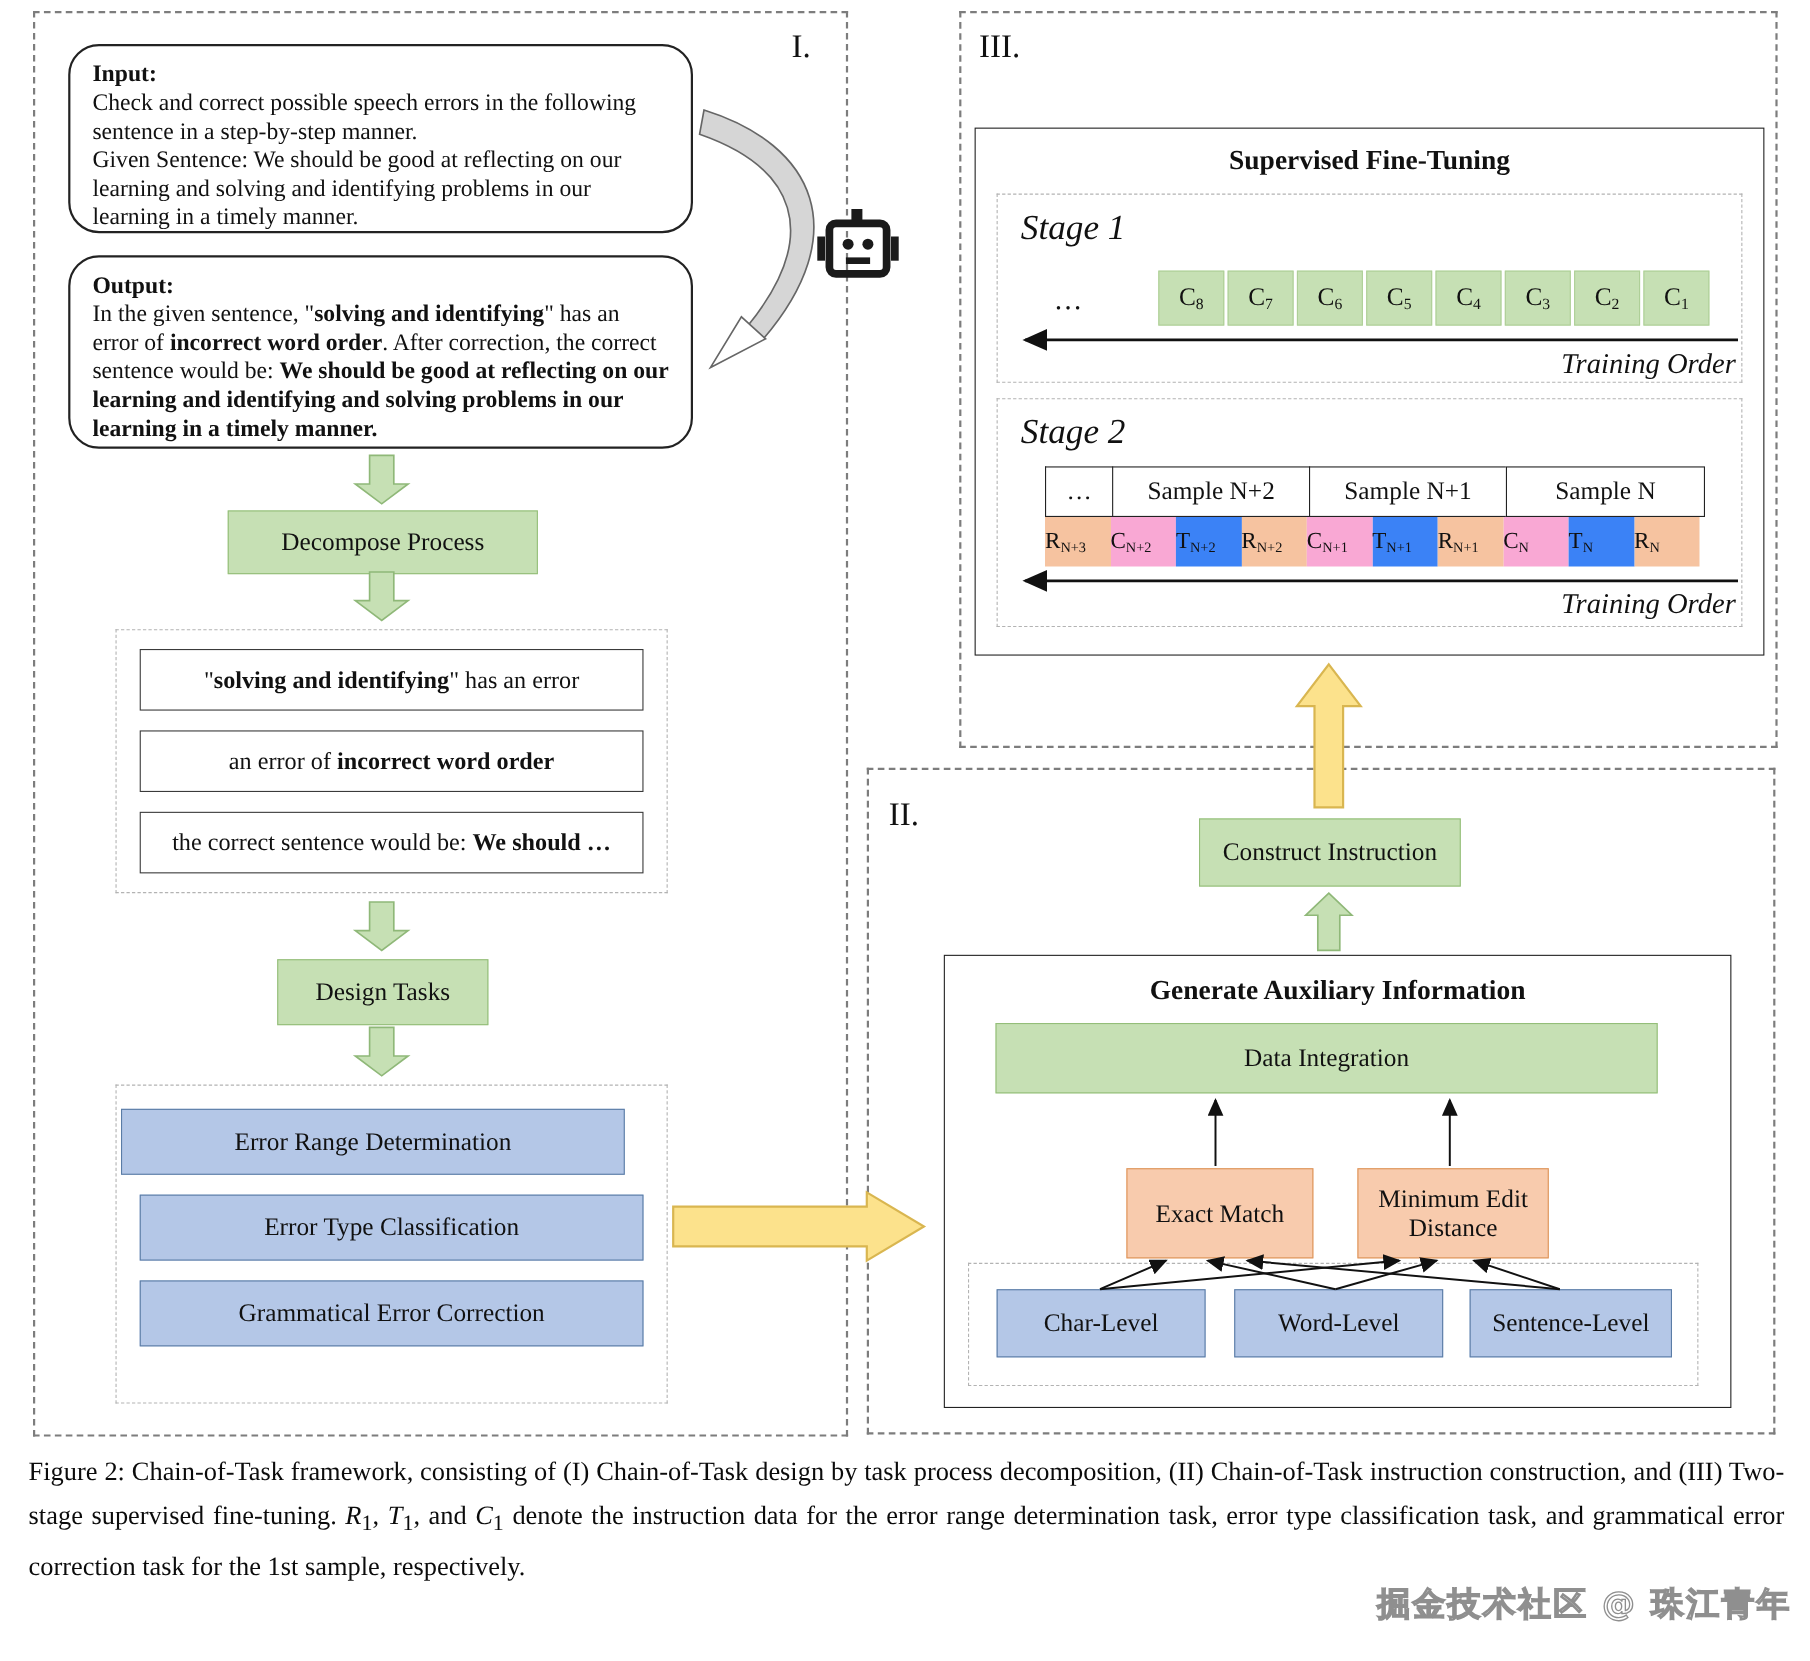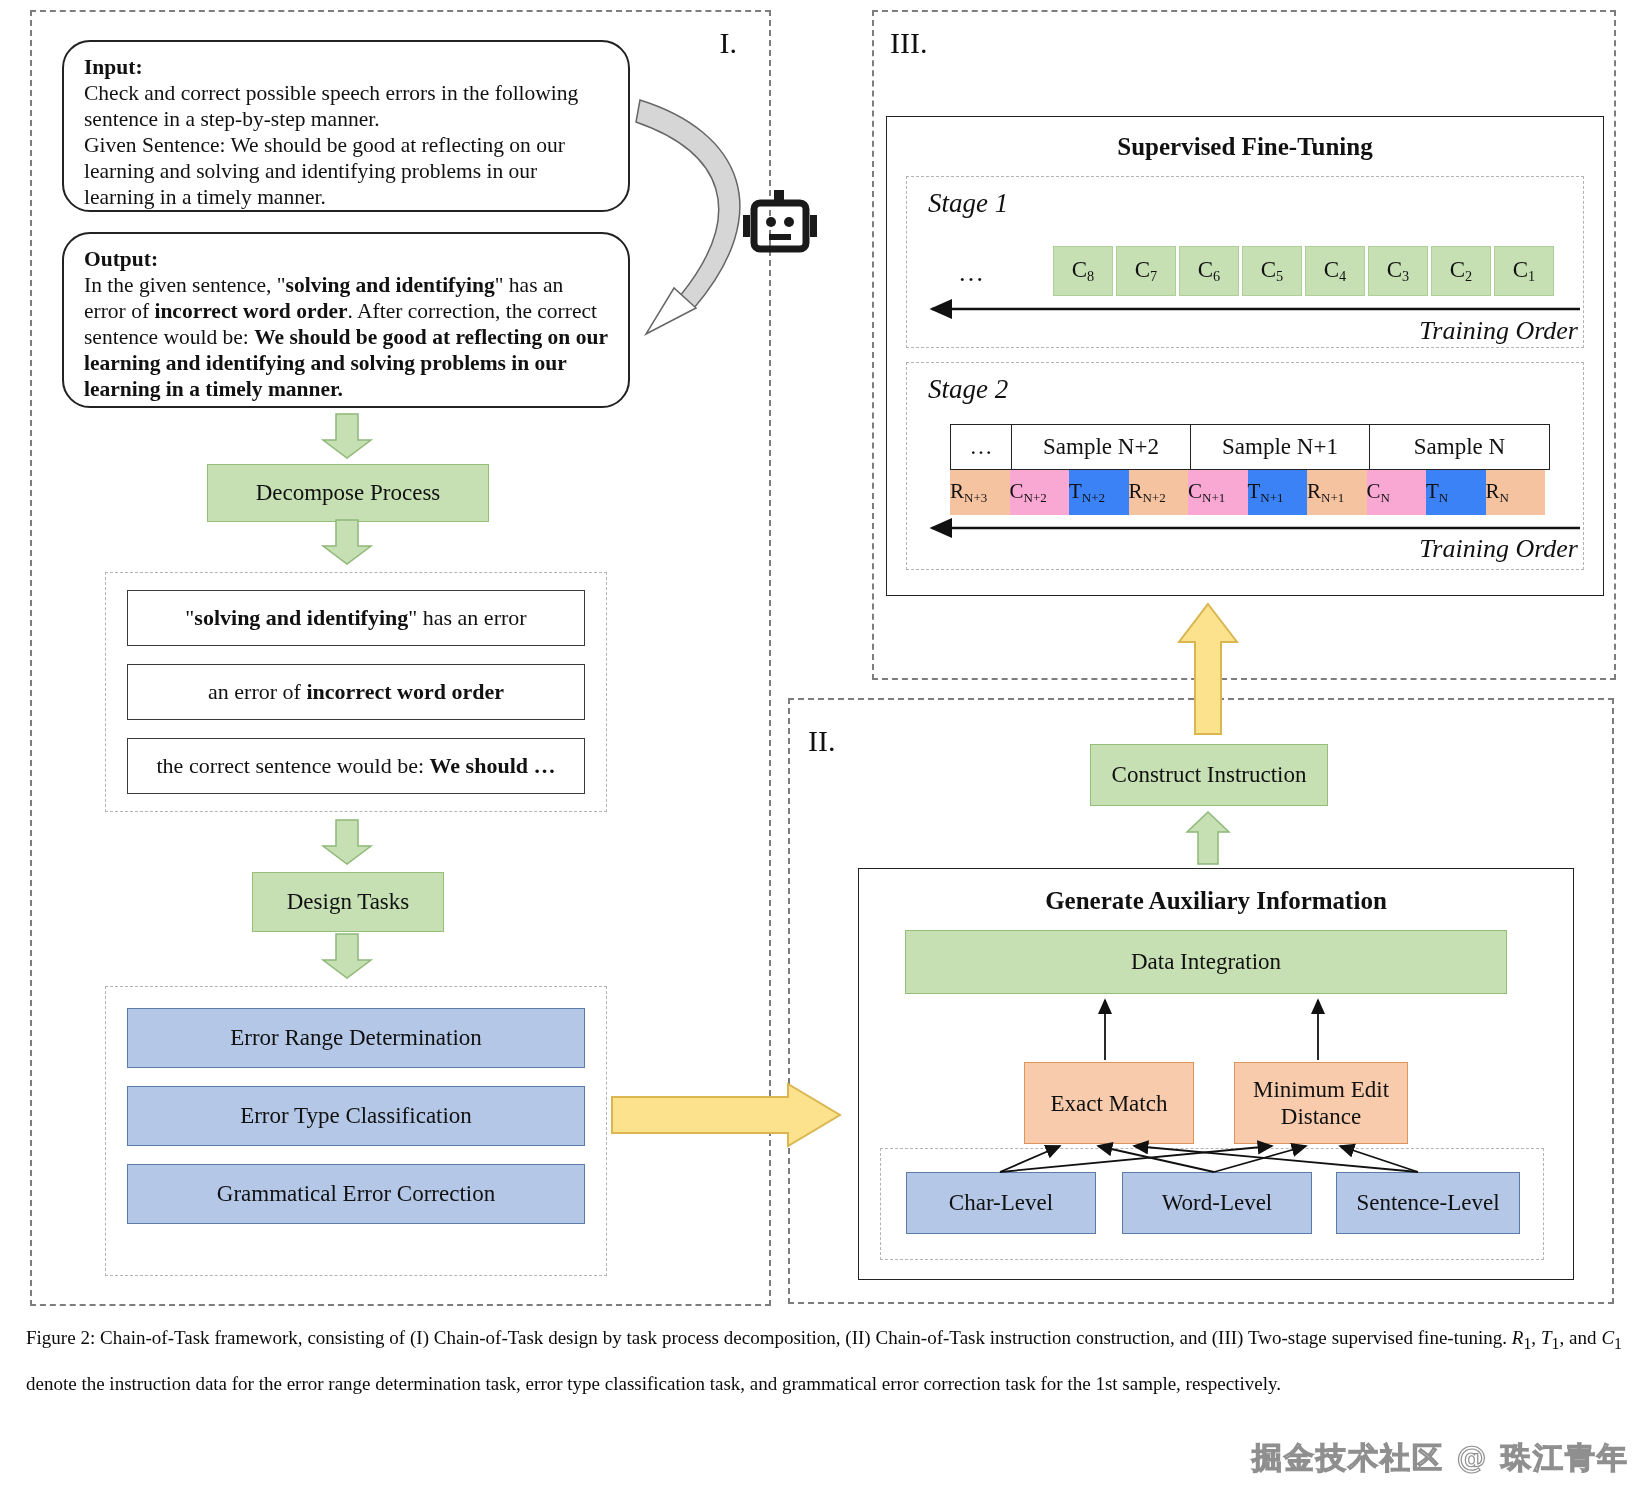--- a/index.html
+++ b/index.html
@@ -16,38 +16,38 @@
   .greenbox{background:#c6e0b4;border:1.5px solid #94be79;display:flex;
             align-items:center;justify-content:center;font-size:23px;text-align:center;}
   .whitebox{background:#fff;border:1.5px solid #3a3a3a;display:flex;
             align-items:center;justify-content:center;font-size:22px;text-align:center;}
   .bluebox{background:#b4c7e7;border:1.5px solid #5a7ca6;display:flex;
            align-items:center;justify-content:center;font-size:23px;text-align:center;}
   .orangebox{background:#f8cbad;border:1.5px solid #dd9459;display:flex;
              align-items:center;justify-content:center;font-size:23px;text-align:center;line-height:27px;}
   b,.bold{font-weight:bold;}
   .sft-title{font-size:25px;font-weight:bold;text-align:center;}
-  .stage-label{font-size:27px;font-style:italic;}
+  .stage-label{font-size:32px;font-style:italic;}
   .training-order{font-size:26px;font-style:italic;text-align:right;}
   .cellrow{display:flex;gap:3px;}
   .gcell{width:58px;height:48px;background:#c6e0b4;border:1px solid #aecf97;
          display:flex;align-items:center;justify-content:center;font-size:23px;}
   .ellipsis{font-size:26px;}
   .s2header{display:flex;}
   .s2header .hcell{border:1.5px solid #222;border-right:none;height:44px;background:#fff;
         display:flex;align-items:center;justify-content:center;font-size:23px;}
   .s2header .hcell:last-child{border-right:1.5px solid #222;}
   .s2cells{display:flex;}
   .s2cells .ccell{width:59.5px;height:45px;display:flex;align-items:center;
         font-size:21px;}
   .cell-r{background:#f6c3a0;}
   .cell-c{background:#f9a8d4;}
   .cell-t{background:#3b82f6;}
   .sub{font-size:0.62em;vertical-align:-0.28em;}
-  .caption{font-size:19px;line-height:40px;text-align:justify;color:#0b0b0b;}
+  .caption{font-size:24px;line-height:40px;text-align:justify;color:#0b0b0b;}
   .mathv{font-style:italic;}
   .watermark{font-family:"DejaVu Sans",sans-serif;font-size:30px;font-weight:bold;
              color:rgba(255,255,255,0.88);-webkit-text-stroke:1.2px #8f8f8f;
              letter-spacing:2px;white-space:nowrap;z-index:9;}
   svg.overlay{position:absolute;left:0;top:0;pointer-events:none;z-index:5;}
 </style>
 </head>
 <body>
 
 <div id="page">
@@ -80,21 +80,21 @@
   </div>
   <div class="abs whitebox" style="left:127px;top:738px;width:456px;height:54px;">
     <span><span>the correct sentence would be: </span><b>We should …</b></span>
   </div>
 
   <div class="abs greenbox" style="left:252px;top:872px;width:190px;height:58px;">
     <span>Design Tasks</span>
   </div>
 
   <div class="abs dashed-light" style="left:105px;top:986px;width:500px;height:288px;"></div>
-  <div class="abs bluebox" style="left:127px;top:1008px;width:456px;height:58px;">
+  <div class="abs bluebox" style="left:110px;top:1008px;width:456px;height:58px;">
     <span>Error Range Determination</span>
   </div>
   <div class="abs bluebox" style="left:127px;top:1164px;width:456px;height:58px;">
     <span>Grammatical Error Correction</span>
   </div>
   <div class="abs bluebox" style="left:127px;top:1086px;width:456px;height:58px;">
     <span>Error Type Classification</span>
   </div>
 
   <div class="abs dashed-panel" style="left:872px;top:10px;width:740px;height:666px;">

